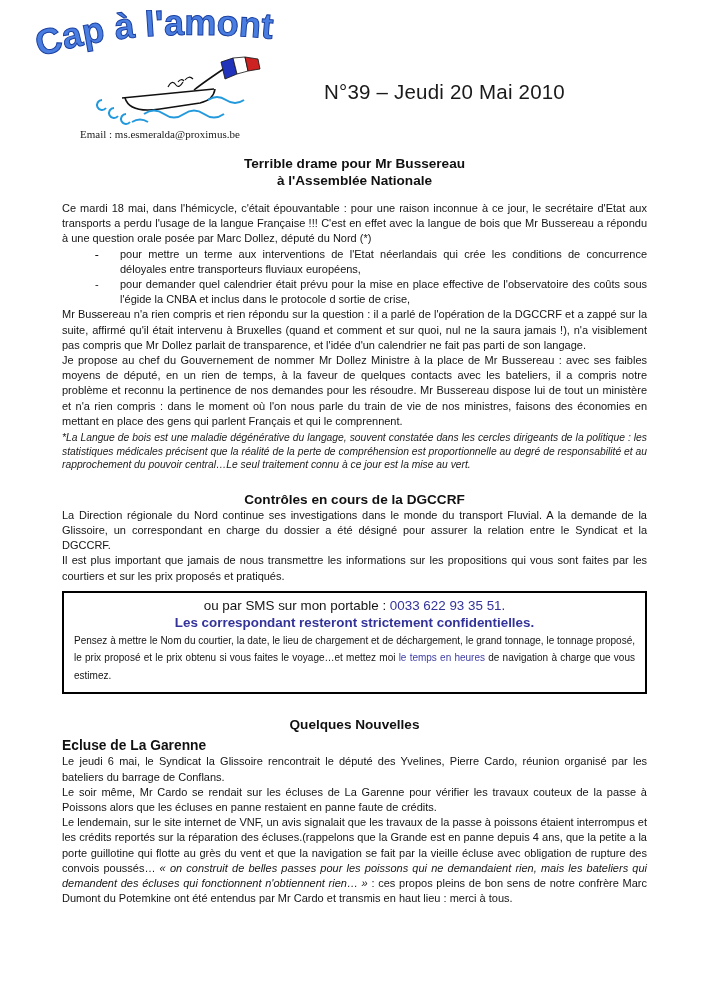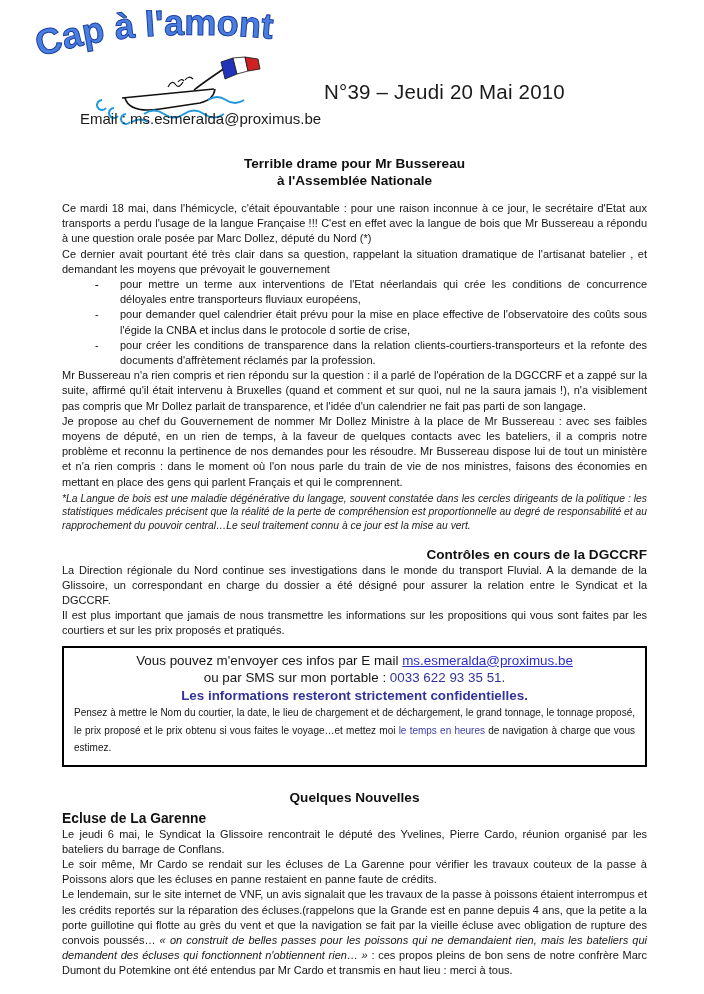--- a/index.html
+++ b/index.html
@@ -16,22 +16,22 @@
   
   .header { position: relative; height: 140px; }
   .logo { position: absolute; left: 36px; top: 10px; width: 260px; }
   .logo-arc-svg { display: block; }
   .boat-svg { display: block; margin: -12px 0 0 52px; }
   .issue-line {
     position: absolute; left: 324px; top: 80px;
     font-size: 20.5px; letter-spacing: 0.2px; color: #1a1a1a;
   }
   .email-line {
-    position: absolute; left: 80px; top: 110px;
-    font-size: 15px; color: #1a1a1a;
+    position: absolute; left: 80px; top: 128px;
+    font-size: 11px; color: #1a1a1a; font-family: Liberation Serif, serif;
   }
 
   
   .main { padding: 0 57px 0 62px; }
   .h-center { text-align: center; font-weight: bold; font-size: 13.6px; line-height: 17px; }
   .article-title { margin-top: 15px; }
   p.body, li.body {
     font-size: 11px; line-height: 15.2px; text-align: justify; color: #151515;
   }
   .mt { margin-top: 12px; }
@@ -39,21 +39,21 @@
   ul.dash-list li {
     position: relative; padding-left: 58px;
   }
   ul.dash-list li .dash {
     position: absolute; left: 33px; top: 0;
   }
   .footnote {
     font-size: 10.3px; line-height: 13.6px; font-style: italic;
     text-align: justify; color: #1c1c1c; margin-top: 2px;
   }
-  .section2-title { margin-top: 13px; text-align: right; }
+  .section2-title { margin-top: 19px; }
 
   
   .infobox {
     margin-top: 7px; border: 2px solid #000;
     padding: 4px 10px 8px 10px;
   }
   .infobox .center-line { text-align: center; font-size: 13.4px; line-height: 17.5px; color: #151515; }
   .infobox .confidential { font-weight: bold; color: #333399; }
   .infobox .email-link { color: #2e2ecc; text-decoration: underline; }
   .infobox .phone { color: #333399; }
@@ -107,57 +107,52 @@
   </div>
 
   <div class="main">
 
     <div class="h-center article-title">
       <div>Terrible drame pour Mr Bussereau</div>
       <div>à l'Assemblée Nationale</div>
     </div>
 
     <p class="body mt">Ce mardi  18 mai, dans l'hémicycle, c'était épouvantable : pour une raison inconnue à ce jour, le secrétaire d'Etat aux transports a perdu l'usage de la langue Française !!! C'est en effet avec la langue de bois que Mr Bussereau a répondu  à une question orale posée par Marc Dollez, député du Nord (*)</p>
-    <p class="body">Ce dernier avait pourtant été très clair dans sa question, rappelant la situation dramatique de l'artisanat batelier , et demandant les moyens que prévoyait le gouvernement</p>
 
     <ul class="dash-list">
       <li class="body">
         <span class="dash">-</span>
       </li>
       <li class="body">
         <span class="dash">-</span>
         <span>pour mettre un terme aux interventions de l'Etat néerlandais qui crée les conditions de concurrence déloyales entre transporteurs fluviaux européens,</span>
       </li>
       <li class="body">
         <span class="dash">-</span>
         <span>pour demander quel calendrier était prévu pour la mise en place effective de l'observatoire des coûts sous l'égide la CNBA et inclus dans le protocole d sortie de crise,</span>
       </li>
       <li class="body">
         <span class="dash">-</span>
-        <span>pour créer les conditions de transparence dans la relation clients-courtiers-transporteurs et la refonte des documents d'affrètement réclamés par la profession.</span>
       </li>
     </ul>
 
     <p class="body">Mr Bussereau n'a rien compris et rien répondu sur la question : il a parlé de l'opération de la DGCCRF et a zappé sur la suite, affirmé qu'il était intervenu à Bruxelles (quand et comment et sur quoi, nul ne la saura jamais !), n'a visiblement pas compris que Mr Dollez parlait de transparence, et l'idée d'un calendrier ne fait pas parti de son langage.</p>
     <p class="body">Je propose au chef du Gouvernement de nommer Mr Dollez Ministre à la place de Mr Bussereau : avec ses faibles moyens de député, en un rien de temps, à la faveur de quelques contacts avec les bateliers, il a compris notre problème et reconnu la pertinence de nos demandes pour les résoudre. Mr Bussereau dispose lui de tout un ministère et n'a rien compris : dans le moment où l'on nous parle du train de vie de nos ministres, faisons des économies en mettant en place des gens qui parlent Français et qui le comprennent.</p>
 
     <p class="footnote">*La Langue de bois est une maladie dégénérative du langage, souvent constatée dans les cercles dirigeants de la politique : les statistiques médicales précisent que la réalité de la perte de compréhension est proportionnelle au degré de responsabilité et au rapprochement du pouvoir central…Le seul traitement connu à ce jour est la mise au vert.</p>
 
     <div class="h-center section2-title">Contrôles en cours de la DGCCRF</div>
     <p class="body">La Direction régionale du Nord continue ses investigations dans le monde du transport Fluvial. A la demande de la Glissoire, un correspondant en charge du dossier a été désigné pour assurer la relation entre le Syndicat et la DGCCRF.</p>
     <p class="body">Il est plus important que jamais de nous transmettre les informations sur les propositions qui vous sont faites par les courtiers et sur les prix proposés et pratiqués.</p>
 
     <div class="infobox">
       <div class="center-line">
-        <span>Vous pouvez m'envoyer ces infos par E mail </span><a href="#" class="email-link">ms.esmeralda@proximus.be</a>
-      </div>
-      <div class="center-line">
         <span>ou par SMS sur mon portable : </span><span class="phone">0033 622 93 35 51.</span>
       </div>
-      <div class="center-line confidential">Les informations resteront strictement confidentielles.</div>
+      <div class="center-line confidential">Les correspondant resteront strictement confidentielles.</div>
       <p class="boxed">
         <span>Pensez à mettre le Nom du courtier, la date, le lieu de chargement et de déchargement, le grand tonnage, le tonnage proposé, le prix proposé et le prix obtenu si vous faites le voyage…et mettez moi </span><span class="blue-inline">le temps en heures</span><span> de navigation à charge que vous estimez.</span>
       </p>
     </div>
 
     <div class="h-center news-title">Quelques Nouvelles</div>
     <div class="sub-title">Ecluse de La Garenne</div>
     <p class="body">Le jeudi 6 mai, le Syndicat la Glissoire rencontrait le député des Yvelines, Pierre Cardo, réunion organisé par les bateliers du barrage de Conflans.</p>
     <p class="body">Le soir même, Mr Cardo se rendait sur les écluses de La Garenne pour vérifier les travaux couteux de la passe à Poissons alors que les écluses en panne restaient en panne faute de crédits.</p>
     <p class="body">

